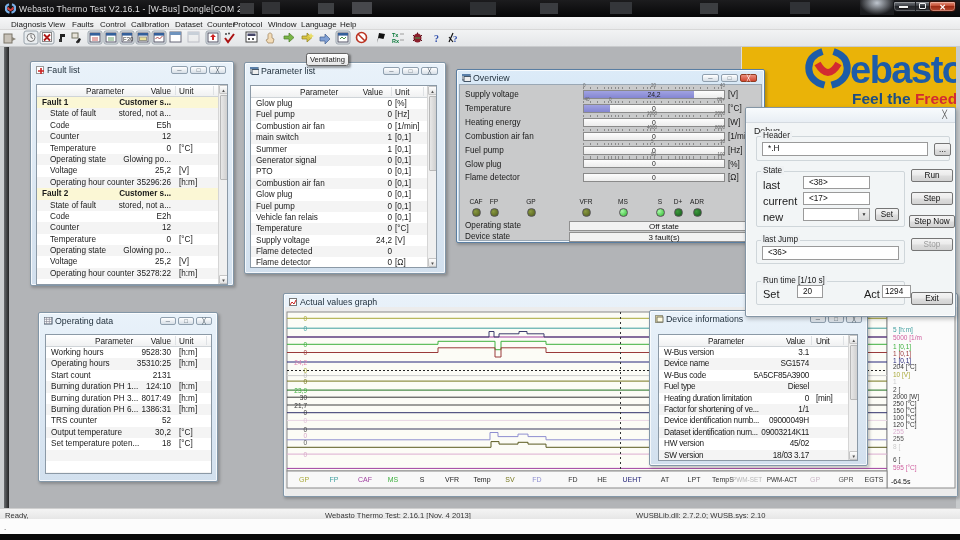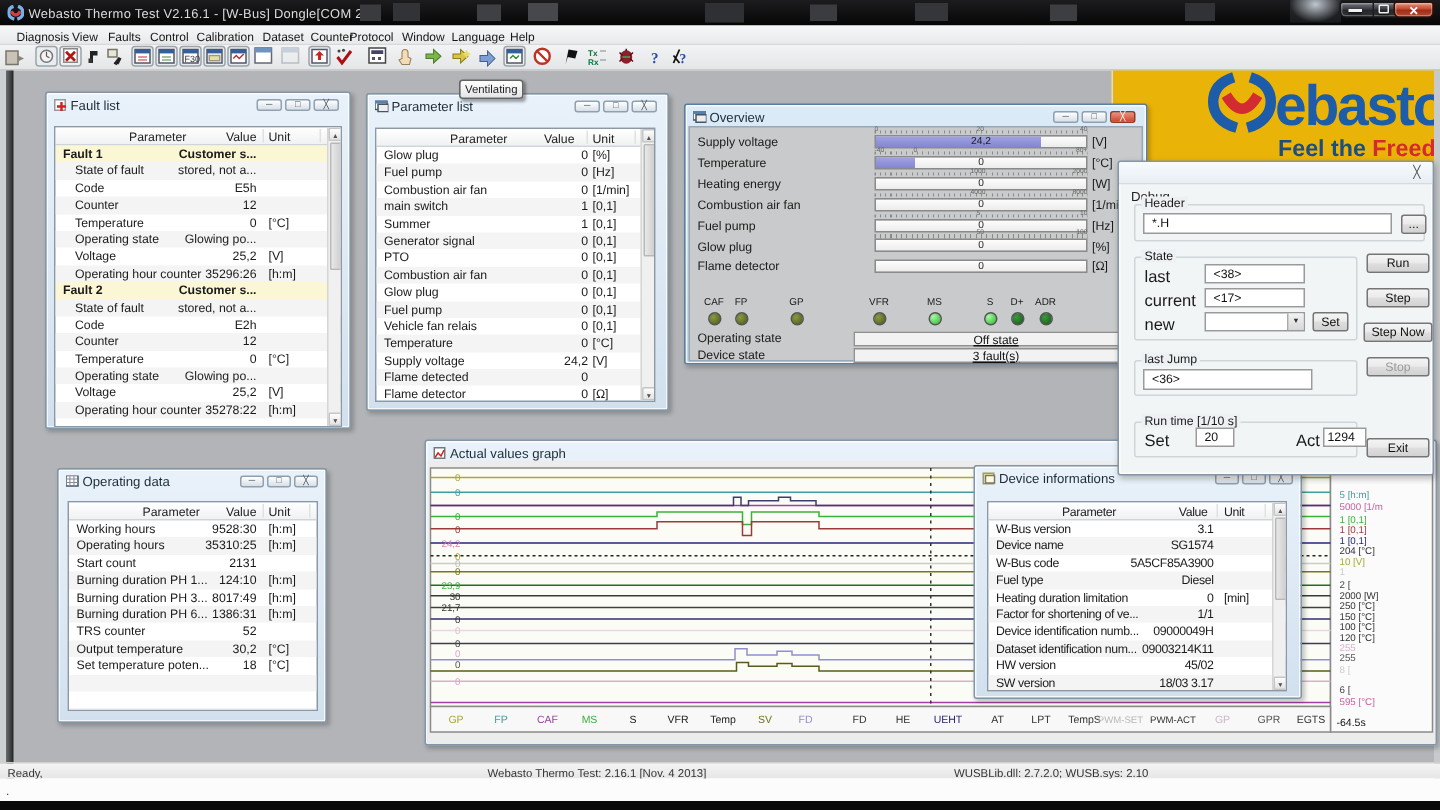--- a/index.html
+++ b/index.html
@@ -48,21 +48,21 @@
 .sb .th{position:absolute;left:0.5px;width:8px;background:linear-gradient(90deg,#e8e8e8,#cfcfcf);border:1px solid #b8b8b8;border-radius:1px;}
 
 #ovw .lbl{position:absolute;font-size:8.2px;color:#1a1a1a;white-space:nowrap;}
 .gauge{position:absolute;left:123px;width:142px;height:9px;border:1px solid #8a8a8a;background:linear-gradient(#fdfdfd,#ececec);font-size:6.8px;text-align:center;line-height:8px;color:#222;}
 .gfill{position:absolute;left:0;top:0;bottom:0;background:linear-gradient(#a0a2e2,#8486d2);}
 .gval{position:relative;}
 .tick{position:absolute;left:123px;width:142px;height:2.5px;background:repeating-linear-gradient(90deg,#8a8a8a 0 .7px,transparent .7px 3.55px);}
 .tick i{position:absolute;top:-4px;font-size:4.5px;color:#666;font-style:normal;}
 .led{position:absolute;width:9px;height:9px;border-radius:50%;border:1px solid #555;}
 .ledl{position:absolute;font-size:6.6px;color:#1a1a1a;transform:translateX(-50%);}
-.sfield{position:absolute;left:109px;width:190px;height:10px;border:1px solid #909090;background:#f2f2f2;font-size:8px;text-align:center;line-height:9px;color:#111;text-decoration:underline;}
+.sfield{position:absolute;left:109px;width:190px;height:10px;border:1px solid #909090;background:#f2f2f2;font-size:8px;text-align:center;line-height:9px;color:#111;}
 
 #dbg{position:absolute;left:745px;top:107px;width:211px;height:210px;border:1px solid #8496a5;border-radius:2px;background:#f2f5f6;box-shadow:inset 0 0 0 1px rgba(255,255,255,.8),1px 2px 4px rgba(0,0,0,.25);}
 #dbg .dcap{position:absolute;left:0;top:0;right:0;height:15px;background:linear-gradient(#f8fbfd,#e8eef4);border-bottom:1px solid #d4dae0;border-radius:2px 2px 0 0;font-size:8.8px;color:#222;}
 #dbg .grp{position:absolute;border:1px solid #cfd6da;border-radius:2px;}
 #dbg .gl{position:absolute;font-size:8.2px;color:#1a1a1a;background:#eef1f3;padding:0 2px;white-space:nowrap;}
 #dbg .fld{position:absolute;background:#fff;border:1px solid #9a9a9a;font-size:8.2px;color:#111;line-height:12px;padding-left:5px;}
 #dbg .lb{position:absolute;font-size:11px;color:#1a1a1a;}
 .dbtn{position:absolute;border:1px solid #757575;border-radius:2px;background:linear-gradient(#f4f4f4 0%,#ebebeb 45%,#dddddd 55%,#d2d2d2 100%);font-size:8.2px;color:#111;text-align:center;}
 .dbtn.dis{color:#9b9b9b;}
 
@@ -818,21 +818,21 @@
   <div class="combo" style="left:57px;top:100px;width:67px;height:13px;">
       <div class="da">▼</div>
     </div>
   <div class="dbtn" style="left:129px;top:100px;width:24px;height:13px;line-height:12px;">Set</div>
   <div class="dbtn" style="left:165px;top:61px;width:42px;height:13px;line-height:12px;">Run</div>
   <div class="dbtn" style="left:165px;top:84px;width:42px;height:13px;line-height:12px;">Step</div>
   <div class="dbtn" style="left:163px;top:107px;width:46px;height:13px;line-height:12px;">Step Now</div>
   <div class="dbtn dis" style="left:165px;top:130px;width:42px;height:13px;line-height:12px;">Stop</div>
   <div class="grp" style="left:10px;top:132px;width:149px;height:24px;"></div>
   <div class="gl" style="left:15px;top:127px;">last Jump</div>
-  <div class="fld" style="left:16px;top:138px;width:113px;height:14px;">&lt;36&gt;</div>
+  <div class="fld" style="left:16px;top:138px;width:137px;height:14px;">&lt;36&gt;</div>
   <div class="grp" style="left:10px;top:173px;width:149px;height:24px;"></div>
   <div class="gl" style="left:15px;top:168px;">Run time [1/10 s]</div>
   <div class="lb" style="left:17px;top:180px;">Set</div>
   <div class="fld" style="left:51px;top:177px;width:26px;height:13px;line-height:11px;">20</div>
   <div class="lb" style="left:118px;top:180px;">Act</div>
   <div class="fld" style="left:136px;top:177px;width:29px;height:13px;line-height:11px;padding-left:2px;">1294</div>
   <div class="dbtn" style="left:165px;top:184px;width:42px;height:13px;line-height:12px;">Exit</div>
 </div>
 
 <div id="tip">Ventilating</div>

